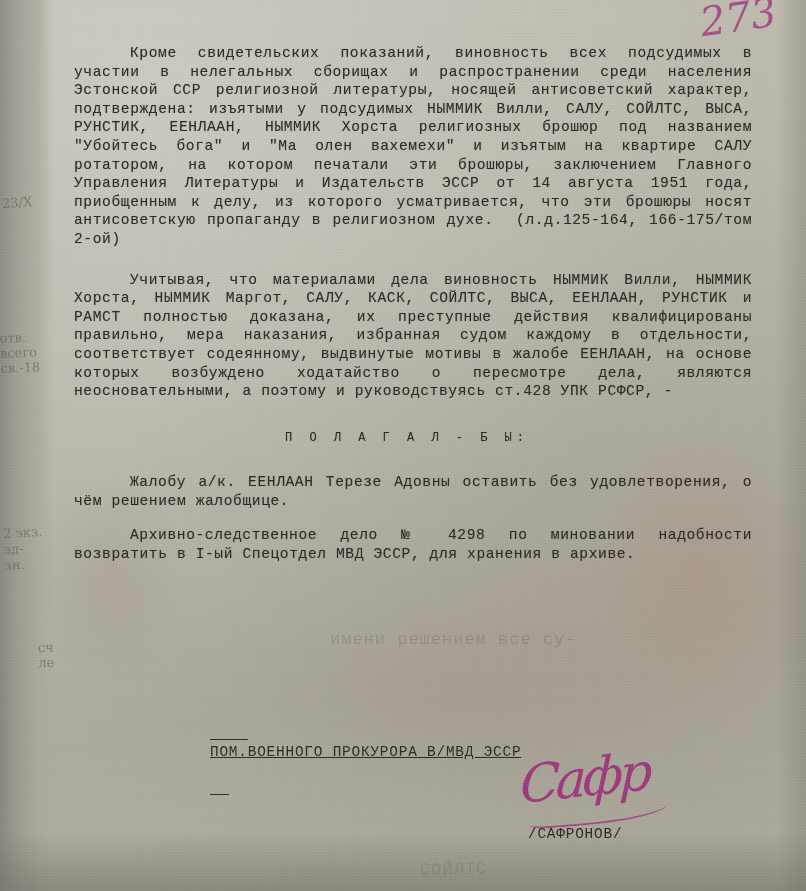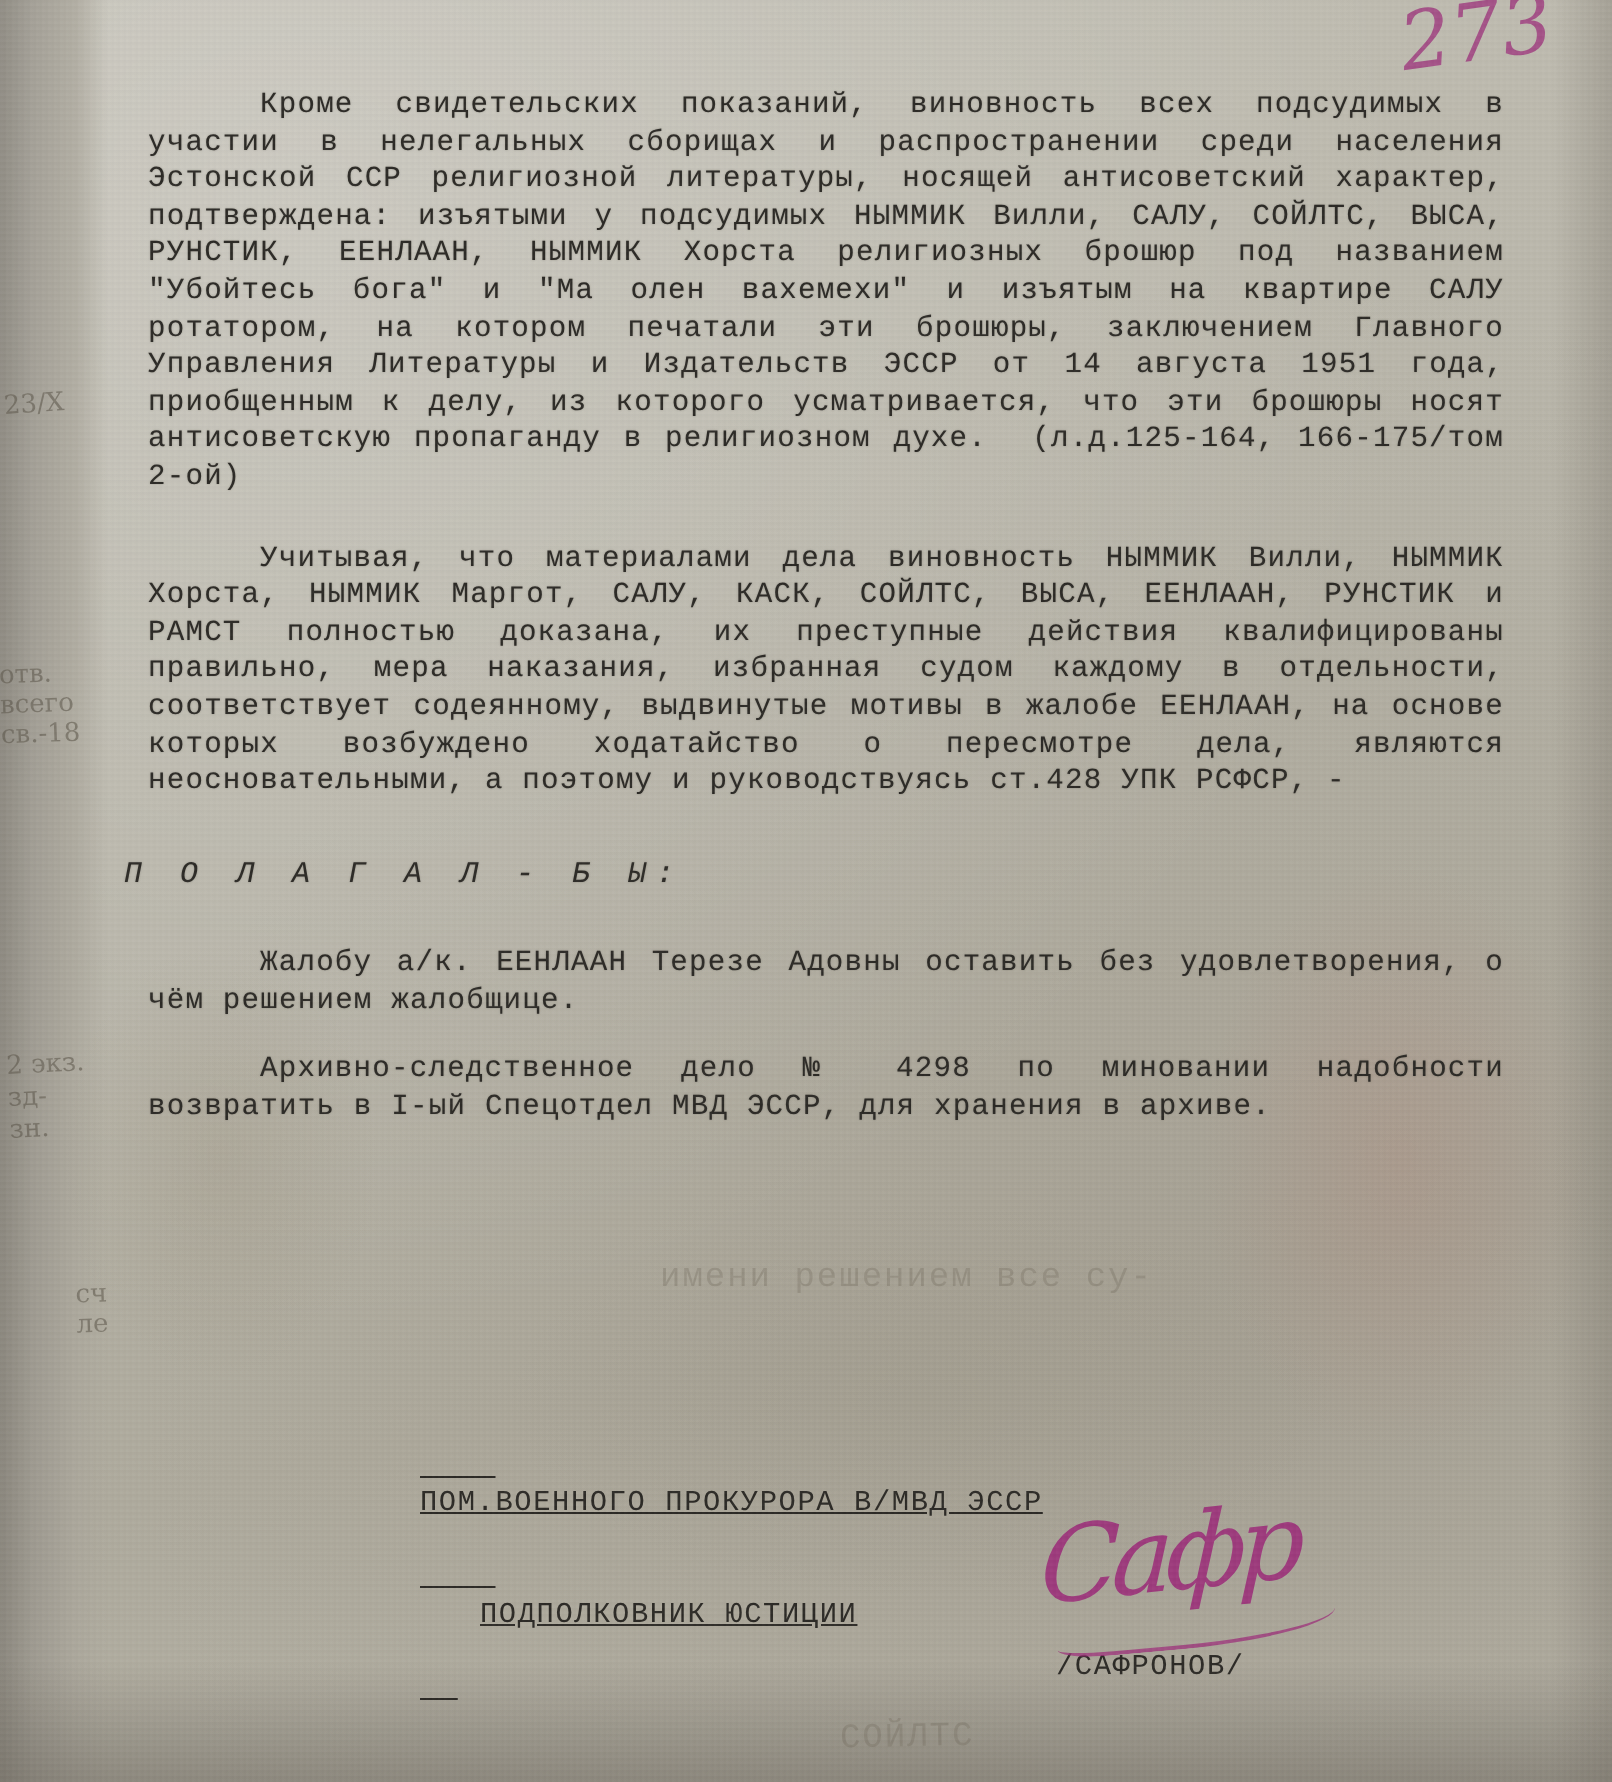--- a/index.html
+++ b/index.html
@@ -78,24 +78,24 @@
     margin: 0 0 0 12px;
     text-align: justify;
     text-justify: inter-character;
     white-space: pre-wrap;
   }
   .para.indent { text-indent: 56px; }
   .gap-sm { height: 16px; }
   .gap-md { height: 22px; }
 
   .ruling {
+    text-align: center;
     letter-spacing: 5px;
     margin: 6px 0 4px 0;
-    font-size: 15px;
-    font-style: italic;
+    font-size: 12px;
   }
 
   .signature-block {
     position: absolute;
     left: 210px;
     top: 706px;
     color: #2c2a26;
     font-size: 14.4px;
     line-height: 18.5px;
     letter-spacing: 0.8px;
@@ -197,21 +197,20 @@
     <div class="gap-md"></div>
     <p class="ruling">П О Л А Г А Л - Б Ы:</p>
     <div class="gap-md"></div>
     <p class="para indent">Жалобу а/к. ЕЕНЛААН Терезе Адовны оставить без удовлетворения, о чём решением жалобщице.</p>
     <div class="gap-sm"></div>
     <p class="para indent">Архивно-следственное дело № 4298 по миновании надобности возвратить в I-ый Спецотдел МВД ЭССР, для хранения в архиве.</p>
   </div>
 
   <div class="signature-block">
     <div>ПОМ.ВОЕННОГО ПРОКУРОРА В/МВД ЭССР</div>
-    <div class="sign-line2">ПОДПОЛКОВНИК ЮСТИЦИИ</div>
   </div>
 
   <div class="signer-name">/САФРОНОВ/</div>
 
   <div class="ink ink-top">273</div>
   <div class="ink ink-sig">Сафр</div>
   <div class="ink-sig-stroke"></div>
 
   <div class="pencil p1">23/Х</div>
   <div class="pencil p2" style="white-space:pre">отв.

